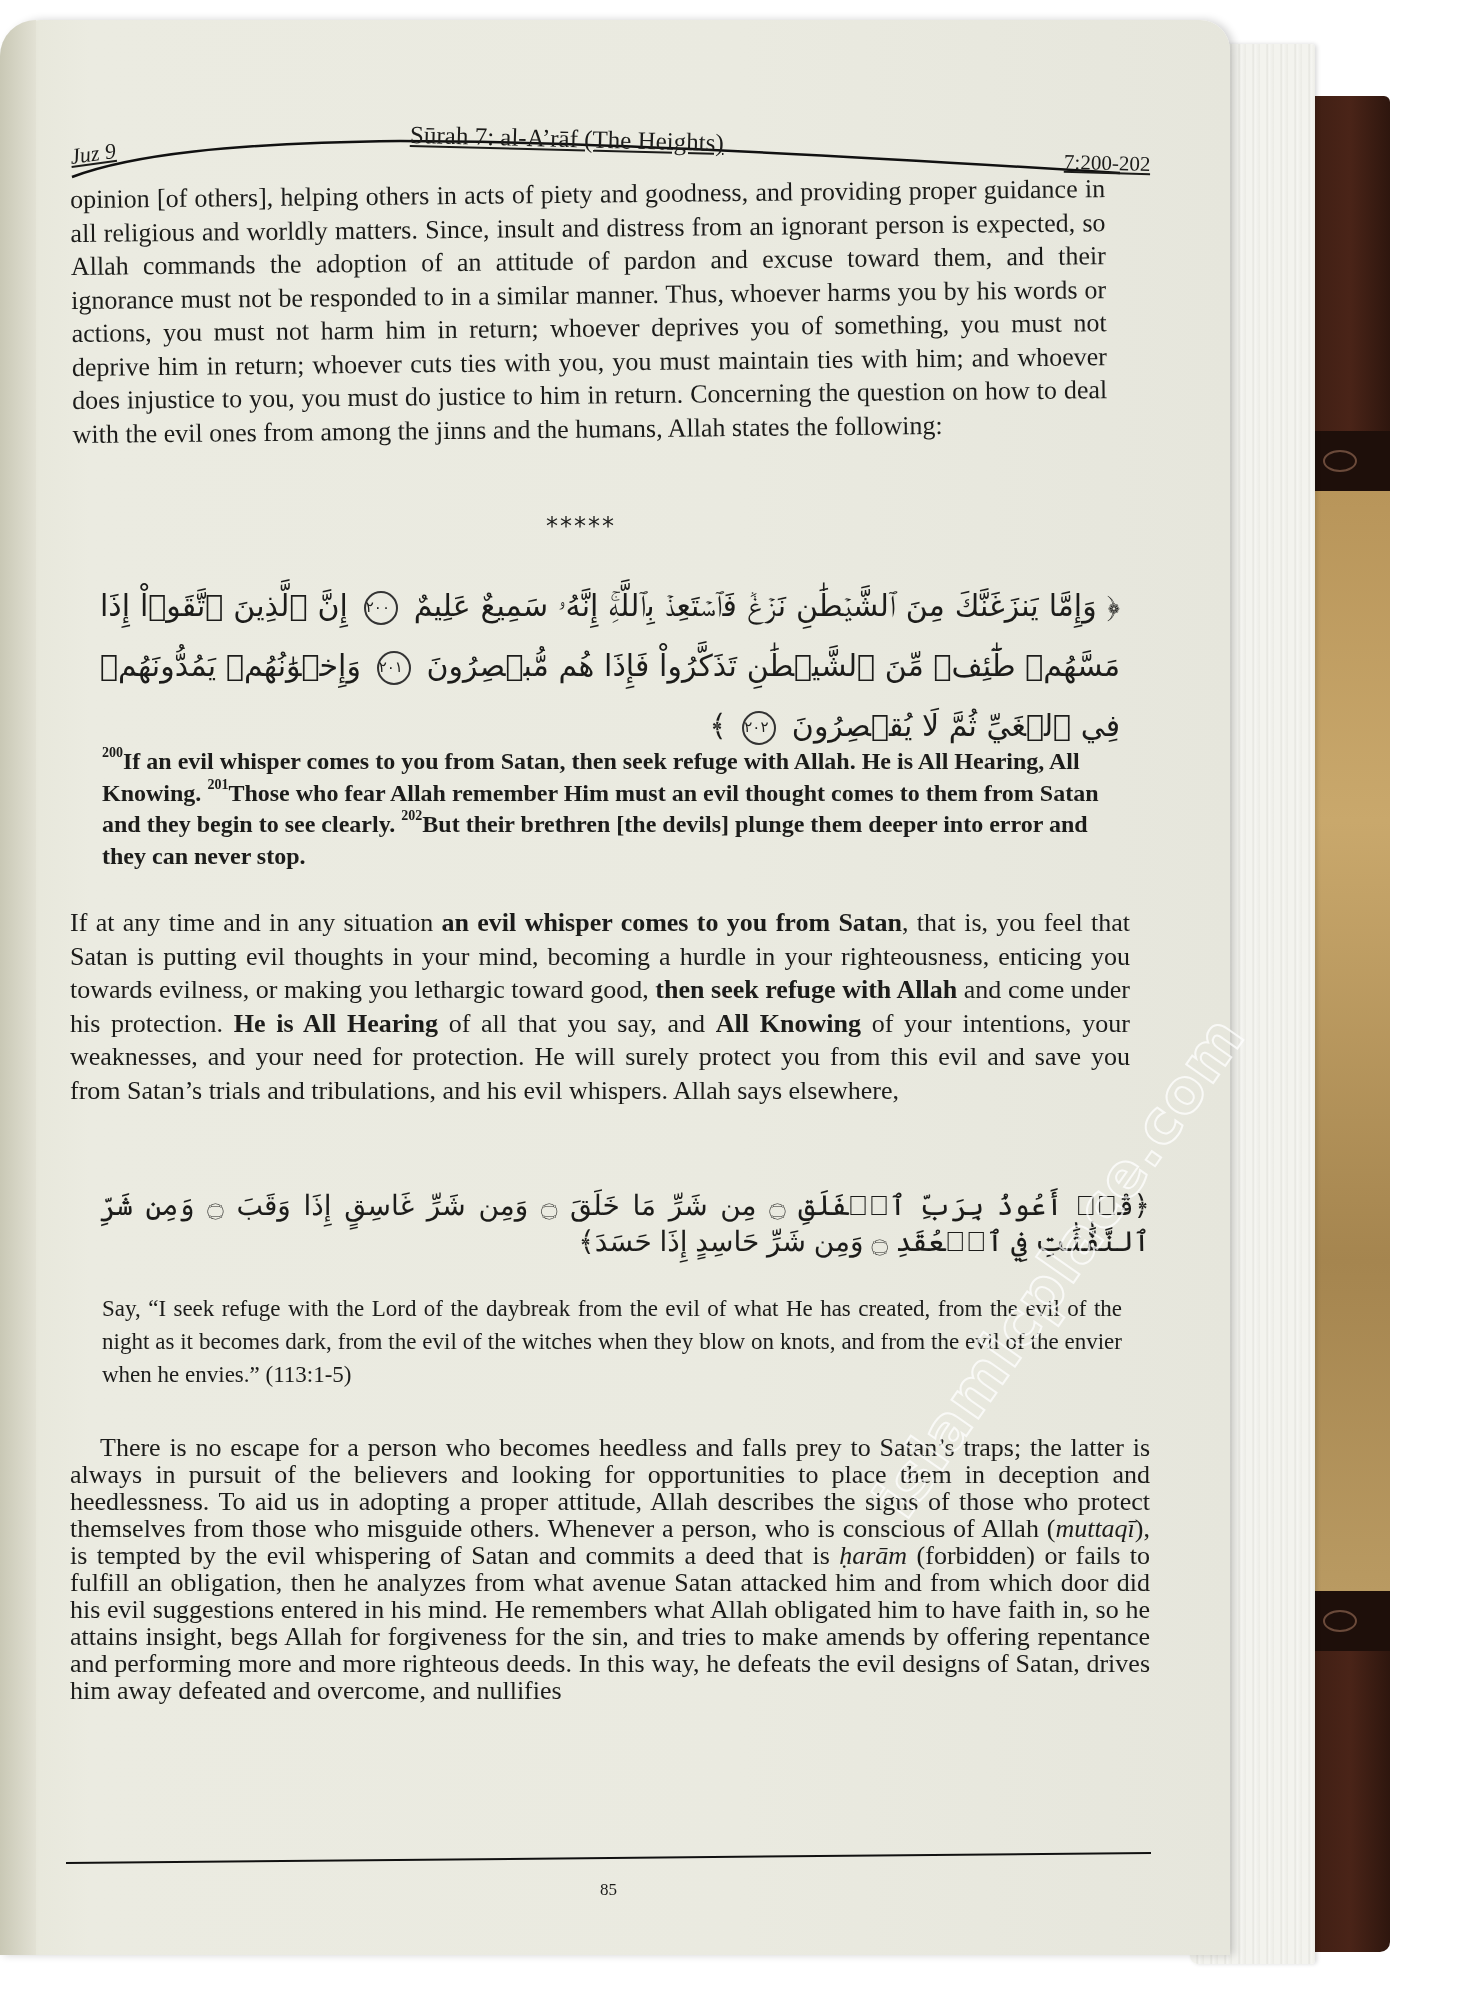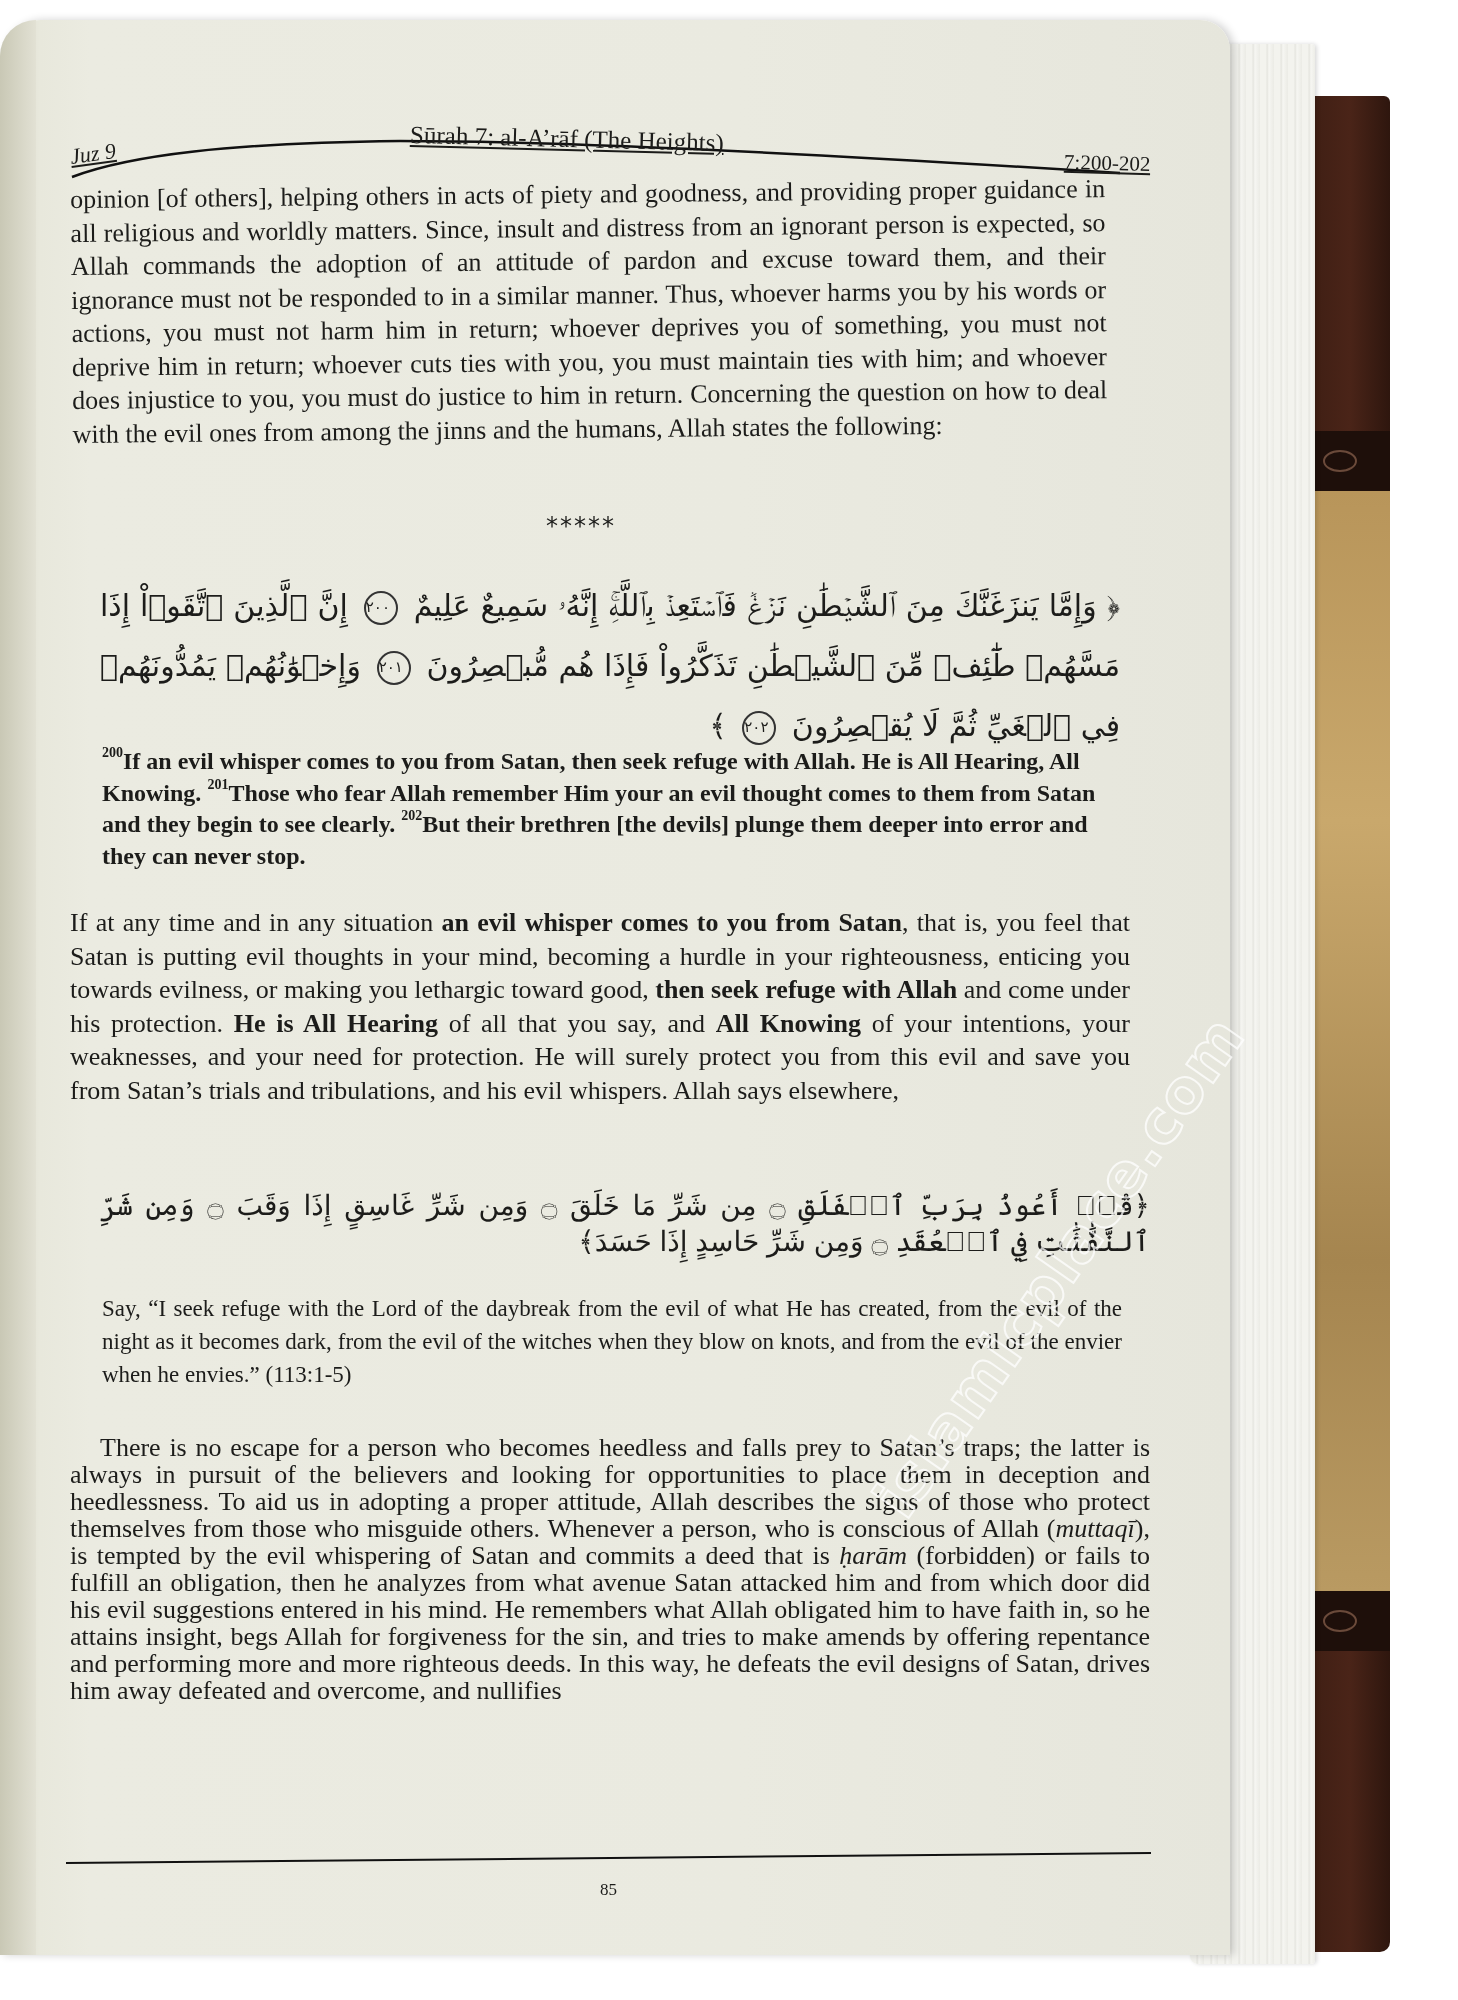--- a/index.html
+++ b/index.html
@@ -152,21 +152,21 @@
       <span>وَإِمَّا يَنزَغَنَّكَ مِنَ ٱلشَّيۡطَٰنِ نَزۡغٞ فَٱسۡتَعِذۡ بِٱللَّهِۚ إِنَّهُۥ سَمِيعٌ عَلِيمٌ</span>
       <span class="ayah-num">٢٠٠</span>
       <span>إِنَّ ٱلَّذِينَ ٱتَّقَوۡاْ إِذَا مَسَّهُمۡ طَٰٓئِفٞ مِّنَ ٱلشَّيۡطَٰنِ تَذَكَّرُواْ فَإِذَا هُم مُّبۡصِرُونَ</span>
       <span class="ayah-num">٢٠١</span>
       <span>وَإِخۡوَٰنُهُمۡ يَمُدُّونَهُمۡ فِي ٱلۡغَيِّ ثُمَّ لَا يُقۡصِرُونَ</span>
       <span class="ayah-num">٢٠٢</span>
       <span>﴾</span>
     </div>
 
     <div class="trans">
-      <sup>200</sup><span>If an evil whisper comes to you from Satan, then seek refuge with Allah. He is All Hearing, All Knowing. </span><sup>201</sup><span>Those who fear Allah remember Him your an evil thought comes to them from Satan and they begin to see clearly. </span><sup>202</sup><span>But their brethren [the devils] plunge them deeper into error and they can never stop.</span>
+      <sup>200</sup><span>If an evil whisper comes to you from Satan, then seek refuge with Allah. He is All Hearing, All Knowing. </span><sup>201</sup><span>Those who fear Allah remember Him must an evil thought comes to them from Satan and they begin to see clearly. </span><sup>202</sup><span>But their brethren [the devils] plunge them deeper into error and they can never stop.</span>
     </div>
 
     <p class="p2"><span>If at any time and in any situation </span><b>an evil whisper comes to you from Satan</b><span>, that is, you feel that Satan is putting evil thoughts in your mind, becoming a hurdle in your righteousness, enticing you towards evilness, or making you lethargic toward good, </span><b>then seek refuge with Allah</b><span> and come under his protection. </span><b>He is All Hearing</b><span> of all that you say, and </span><b>All Knowing</b><span> of your intentions, your weaknesses, and your need for protection. He will surely protect you from this evil and save you from Satan’s trials and tribulations, and his evil whispers. Allah says elsewhere,</span></p>
 
     <div class="arabic2">﴿قُلۡ أَعُوذُ بِرَبِّ ٱلۡفَلَقِ ۝ مِن شَرِّ مَا خَلَقَ ۝ وَمِن شَرِّ غَاسِقٍ إِذَا وَقَبَ ۝ وَمِن شَرِّ ٱلنَّفَّٰثَٰتِ فِي ٱلۡعُقَدِ ۝ وَمِن شَرِّ حَاسِدٍ إِذَا حَسَدَ﴾</div>
 
     <p class="quote">Say, “I seek refuge with the Lord of the daybreak from the evil of what He has created, from the evil of the night as it becomes dark, from the evil of the witches when they blow on knots, and from the evil of the envier when he envies.” (113:1-5)</p>
 
     <p class="p3"><span class="indent"></span><span>There is no escape for a person who becomes heedless and falls prey to Satan’s traps; the latter is always in pursuit of the believers and looking for opportunities to place them in deception and heedlessness. To aid us in adopting a proper attitude, Allah describes the signs of those who protect themselves from those who misguide others. Whenever a person, who is conscious of Allah (</span><i>muttaqī</i><span>), is tempted by the evil whispering of Satan and commits a deed that is </span><i>ḥarām</i><span> (forbidden) or fails to fulfill an obligation, then he analyzes from what avenue Satan attacked him and from which door did his evil suggestions entered in his mind. He remembers what Allah obligated him to have faith in, so he attains insight, begs Allah for forgiveness for the sin, and tries to make amends by offering repentance and performing more and more righteous deeds. In this way, he defeats the evil designs of Satan, drives him away defeated and overcome, and nullifies</span></p>
 

